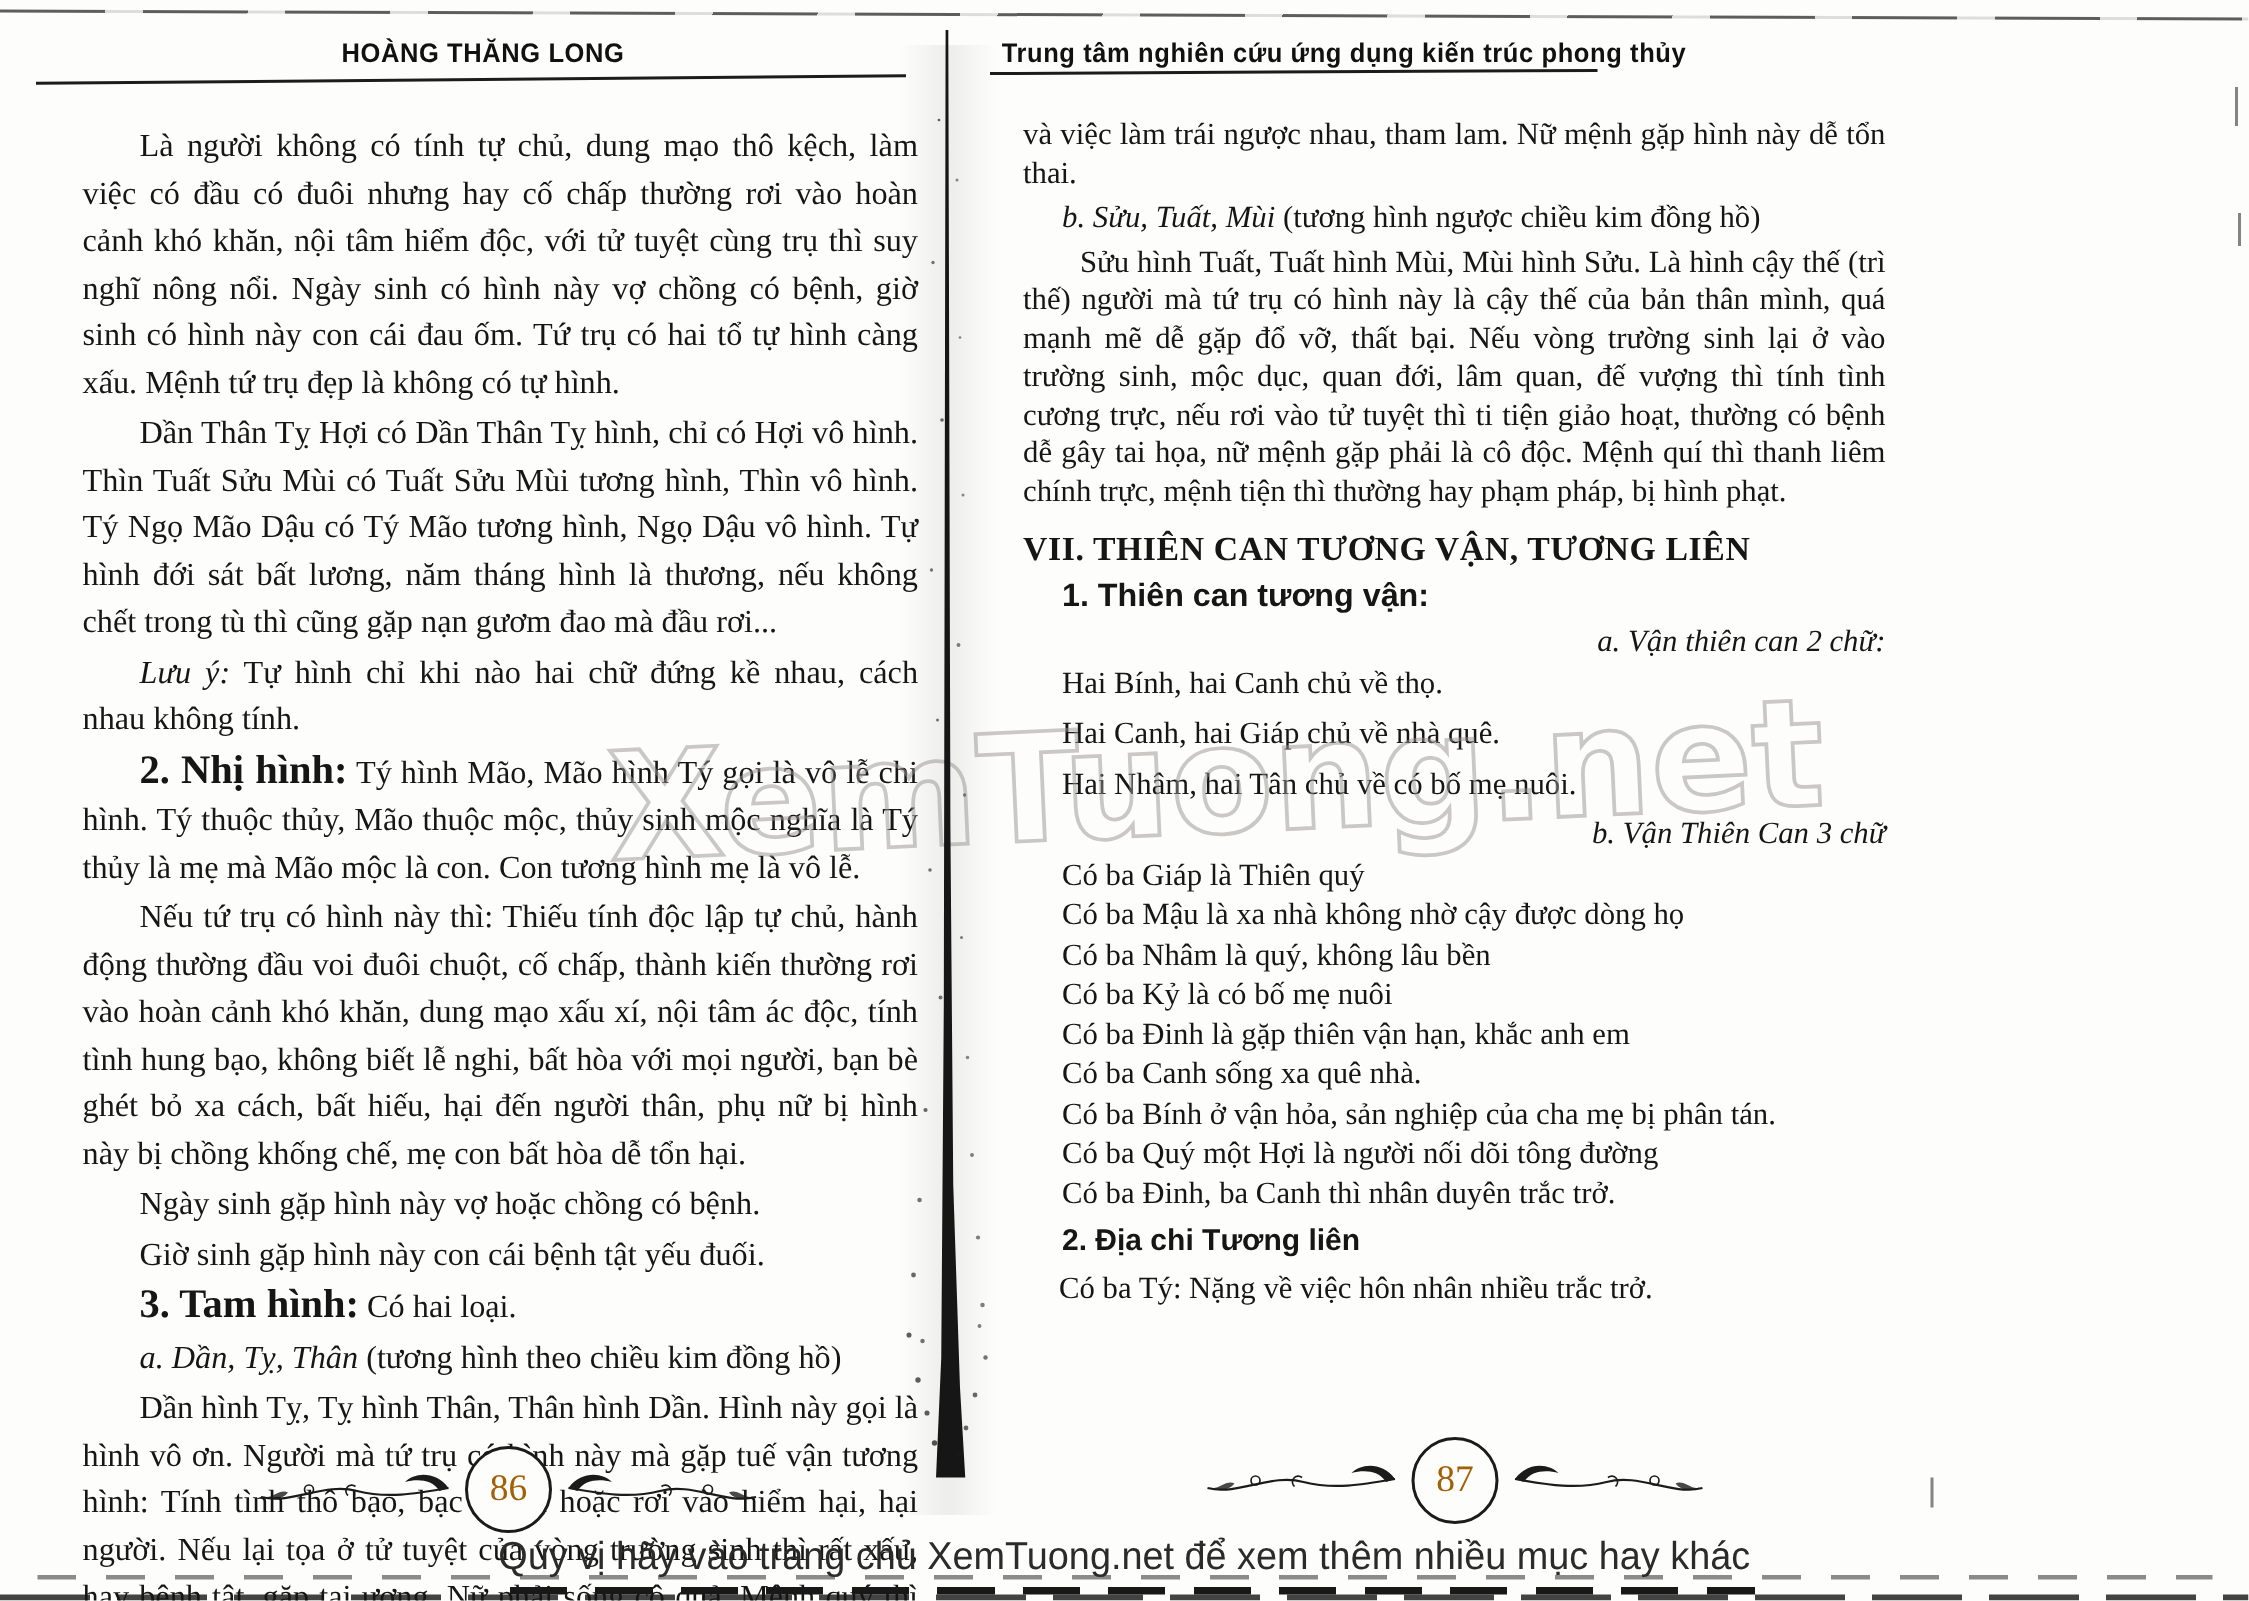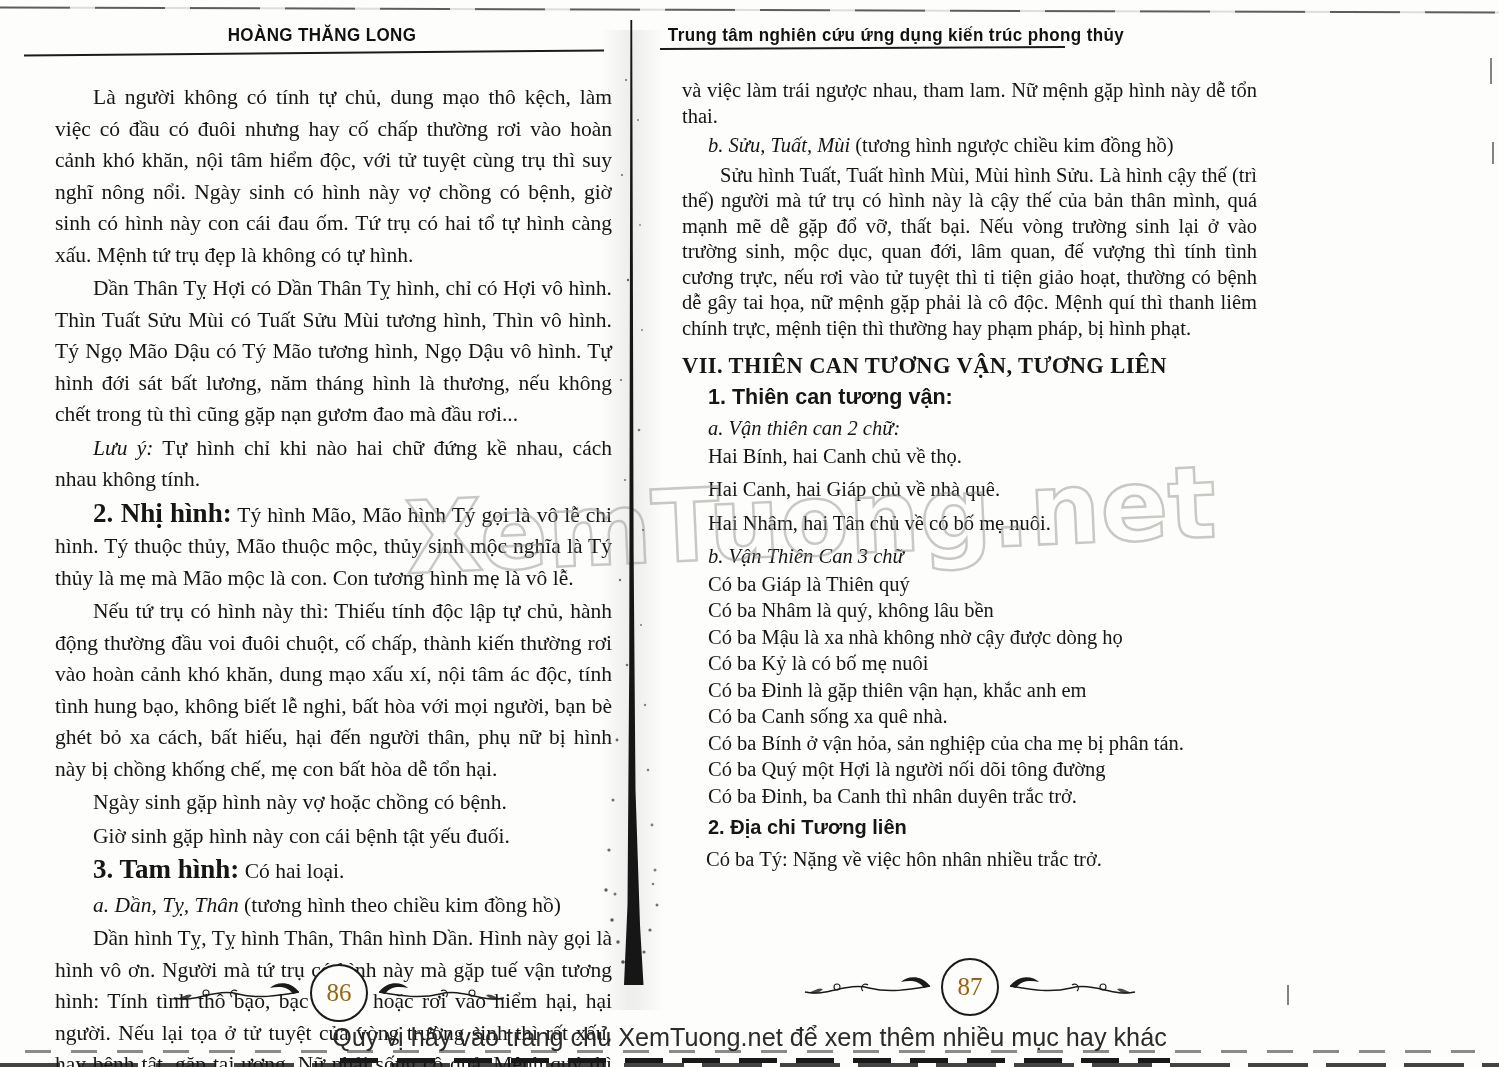--- a/index.html
+++ b/index.html
@@ -41,21 +41,21 @@
   
   .page-right{position:absolute;left:682px;top:78px;width:575px;z-index:1;
     font-size:20.5px;line-height:25.5px;}
   .page-right .jp{text-align:justify;margin:0 0 4px;}
   .ind26{text-indent:26px;}
   .sec-head{font-weight:700;font-size:22.5px;letter-spacing:.4px;margin:12px 0 6px;}
   .sub-head{font-family:"Liberation Sans","DejaVu Sans",sans-serif;font-weight:700;
     font-size:21.5px;margin:0 0 6px 26px;}
   .sub-head2{font-family:"Liberation Sans","DejaVu Sans",sans-serif;font-weight:700;
     font-size:20px;margin:6px 0 6px 26px;}
-  .it-title{font-style:italic;margin:0 0 2px 26px;}
+  .it-title{font-style:italic;margin:0 0 2px 26px;text-align:right;}
   .list-a p{margin:0 0 8px 26px;}
   .list-b p{margin:0 0 1px 26px;}
   .closing{margin:0 0 0 24px;}
   
   .ornament{position:absolute;display:flex;align-items:center;gap:8px;z-index:3;}
   .orn-left{left:172px;top:964px;}
   .orn-right{left:803px;top:958px;}
   .pagenum-circle{width:54px;height:54px;border:2px solid #1b1b1b;border-radius:50%;
     display:flex;align-items:center;justify-content:center;background:#fdfdfb;
     font-size:25px;color:#a16207;}
@@ -144,22 +144,22 @@
   <div class="sub-head">1. Thiên can tương vận:</div>
   <div class="it-title">a. Vận thiên can 2 chữ:</div>
   <div class="list-a">
     <p>Hai Bính, hai Canh chủ về thọ.</p>
     <p>Hai Canh, hai Giáp chủ về nhà quê.</p>
     <p>Hai Nhâm, hai Tân chủ về có bố mẹ nuôi.</p>
   </div>
   <div class="it-title">b. Vận Thiên Can 3 chữ</div>
   <div class="list-b">
     <p>Có ba Giáp là Thiên quý</p>
+    <p>Có ba Mậu là xa nhà không nhờ cậy được dòng họ</p>
     <p>Có ba Nhâm là quý, không lâu bền</p>
-    <p>Có ba Mậu là xa nhà không nhờ cậy được dòng họ</p>
     <p>Có ba Kỷ là có bố mẹ nuôi</p>
     <p>Có ba Đinh là gặp thiên vận hạn, khắc anh em</p>
     <p>Có ba Canh sống xa quê nhà.</p>
     <p>Có ba Bính ở vận hỏa, sản nghiệp của cha mẹ bị phân tán.</p>
     <p>Có ba Quý một Hợi là người nối dõi tông đường</p>
     <p>Có ba Đinh, ba Canh thì nhân duyên trắc trở.</p>
   </div>
   <div class="sub-head2">2. Địa chi Tương liên</div>
   <p class="closing">Có ba Tý: Nặng về việc hôn nhân nhiều trắc trở.</p>
 </div>

